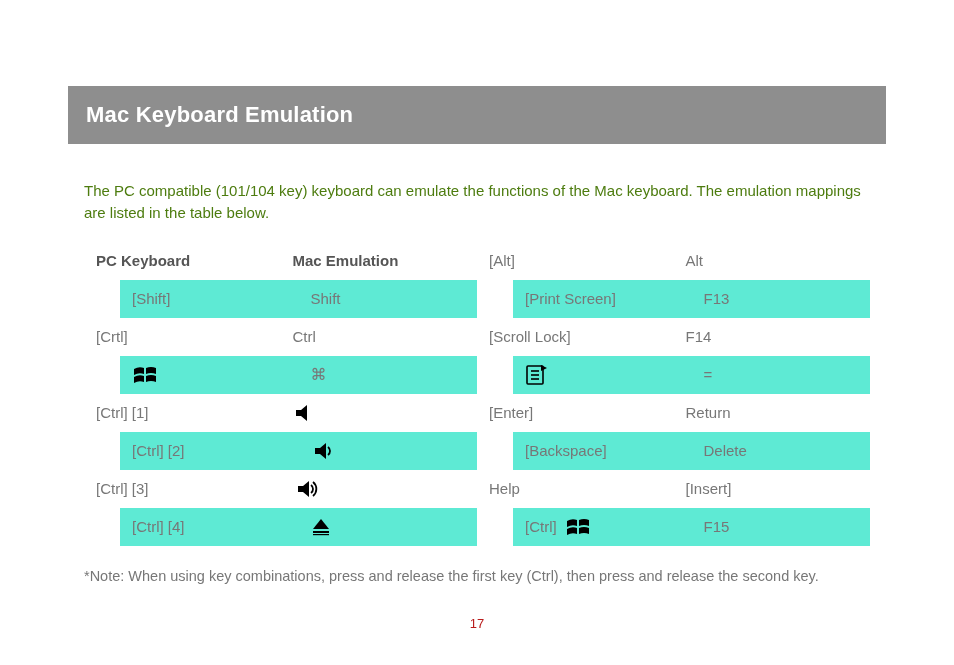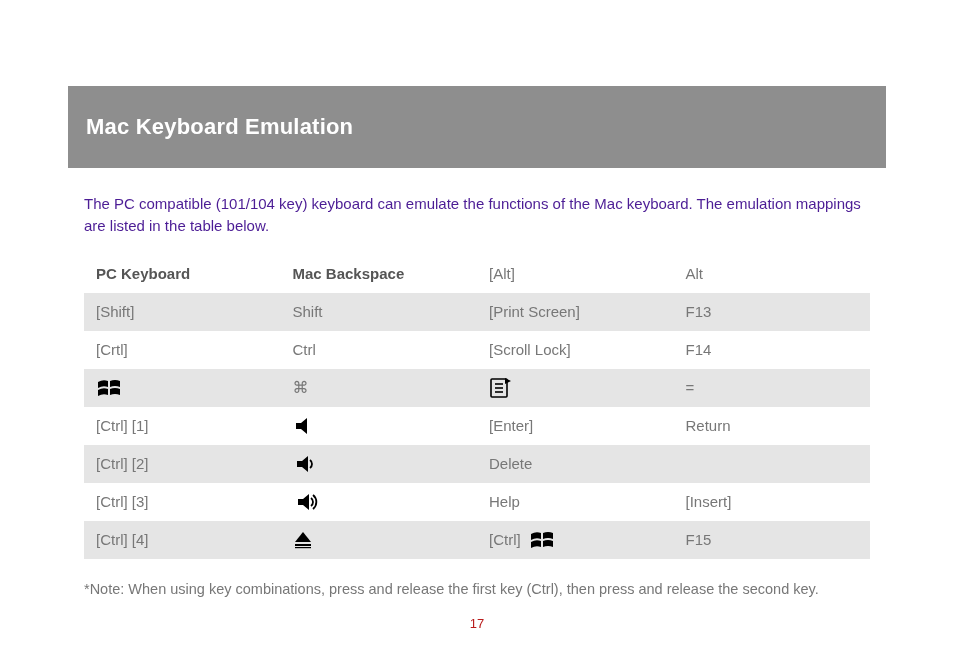--- a/index.html
+++ b/index.html
@@ -12,41 +12,41 @@
     position: relative;
   }
   .page {
     padding: 86px 68px 0 68px;
   }
   .title-bar {
     background: #8e8e8e;
     color: #fff;
     font-size: 22px;
     font-weight: 700;
-    padding: 28px 18px;
+    padding: 16px 18px;
     letter-spacing: .2px;
   }
   .intro {
-    margin: 25px 16px 12px 16px;
+    margin: 36px 16px 12px 16px;
     font-size: 15px;
     line-height: 1.45;
-    color: #4c1d95;
+    color: #4d7c0f;
     font-weight: 300;
   }
   .tables {
     display: flex;
     margin: 18px 16px 0 16px;
   }
   .tbl { flex: 1 1 0; }
   .tbl .row {
     display: flex;
     min-height: 38px;
     align-items: center;
   }
-  .tbl .row.stripe { background: #e5e5e5; }
+  .tbl .row.stripe { background: #5eead4; margin-left: 36px; }
   .tbl .row .cell {
     flex: 1 1 0;
     padding: 6px 12px;
     font-size: 15px;
     color: #777;
     display: flex;
     align-items: center;
     gap: 8px;
     font-weight: 300;
   }
@@ -133,21 +133,21 @@
     <span>Mac Keyboard Emulation</span>
   </div>
 
   <div class="intro">The PC compatible (101/104 key) keyboard can emulate the functions of the Mac keyboard. The emulation mappings are listed in the table below.</div>
 
   <div class="tables">
 
     <div class="tbl">
       <div class="row header">
         <div class="cell">PC Keyboard</div>
-        <div class="cell">Mac Backspace</div>
+        <div class="cell">Mac Emulation</div>
       </div>
 
       <div class="row stripe">
         <div class="cell">[Shift]</div>
         <div class="cell">Shift</div>
       </div>
       <div class="row">
         <div class="cell">[Crtl]</div>
         <div class="cell">Ctrl</div>
       </div>
@@ -226,20 +226,21 @@
               </svg>
             </span>
         </div>
         <div class="cell">=</div>
       </div>
       <div class="row">
         <div class="cell">[Enter]</div>
         <div class="cell">Return</div>
       </div>
       <div class="row stripe">
+        <div class="cell">[Backspace]</div>
         <div class="cell">Delete</div>
       </div>
       <div class="row">
         <div class="cell">Help</div>
         <div class="cell">[Insert]</div>
       </div>
       <div class="row stripe">
         <div class="cell">
           <span>[Ctrl]</span>
           <span class="icon win-logo">

